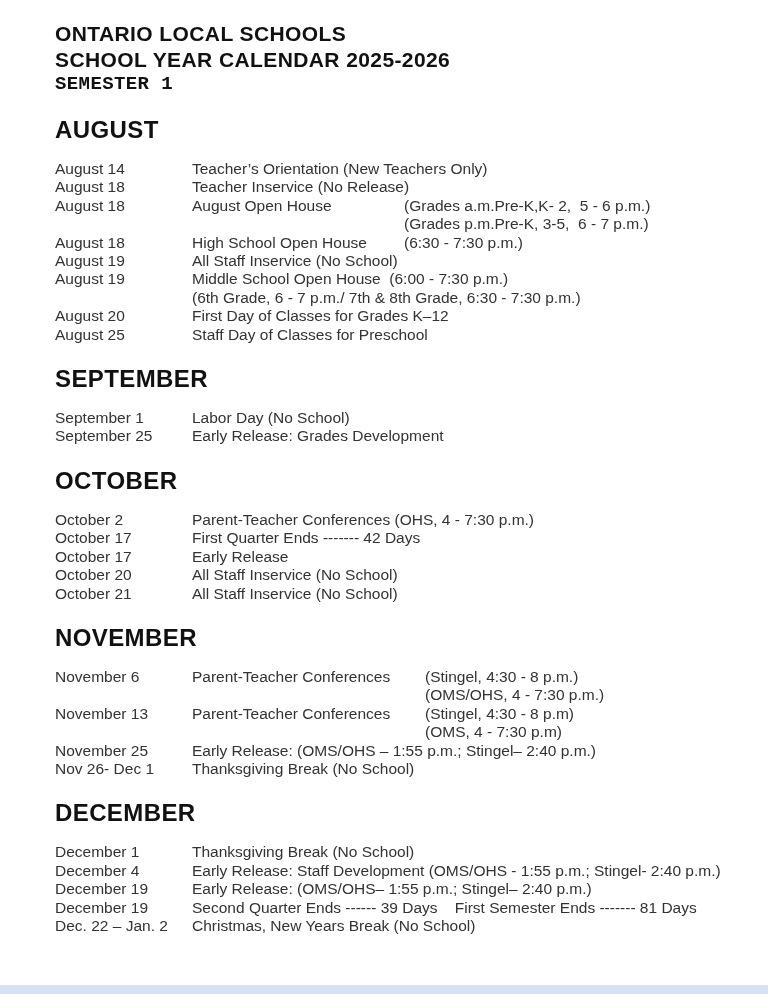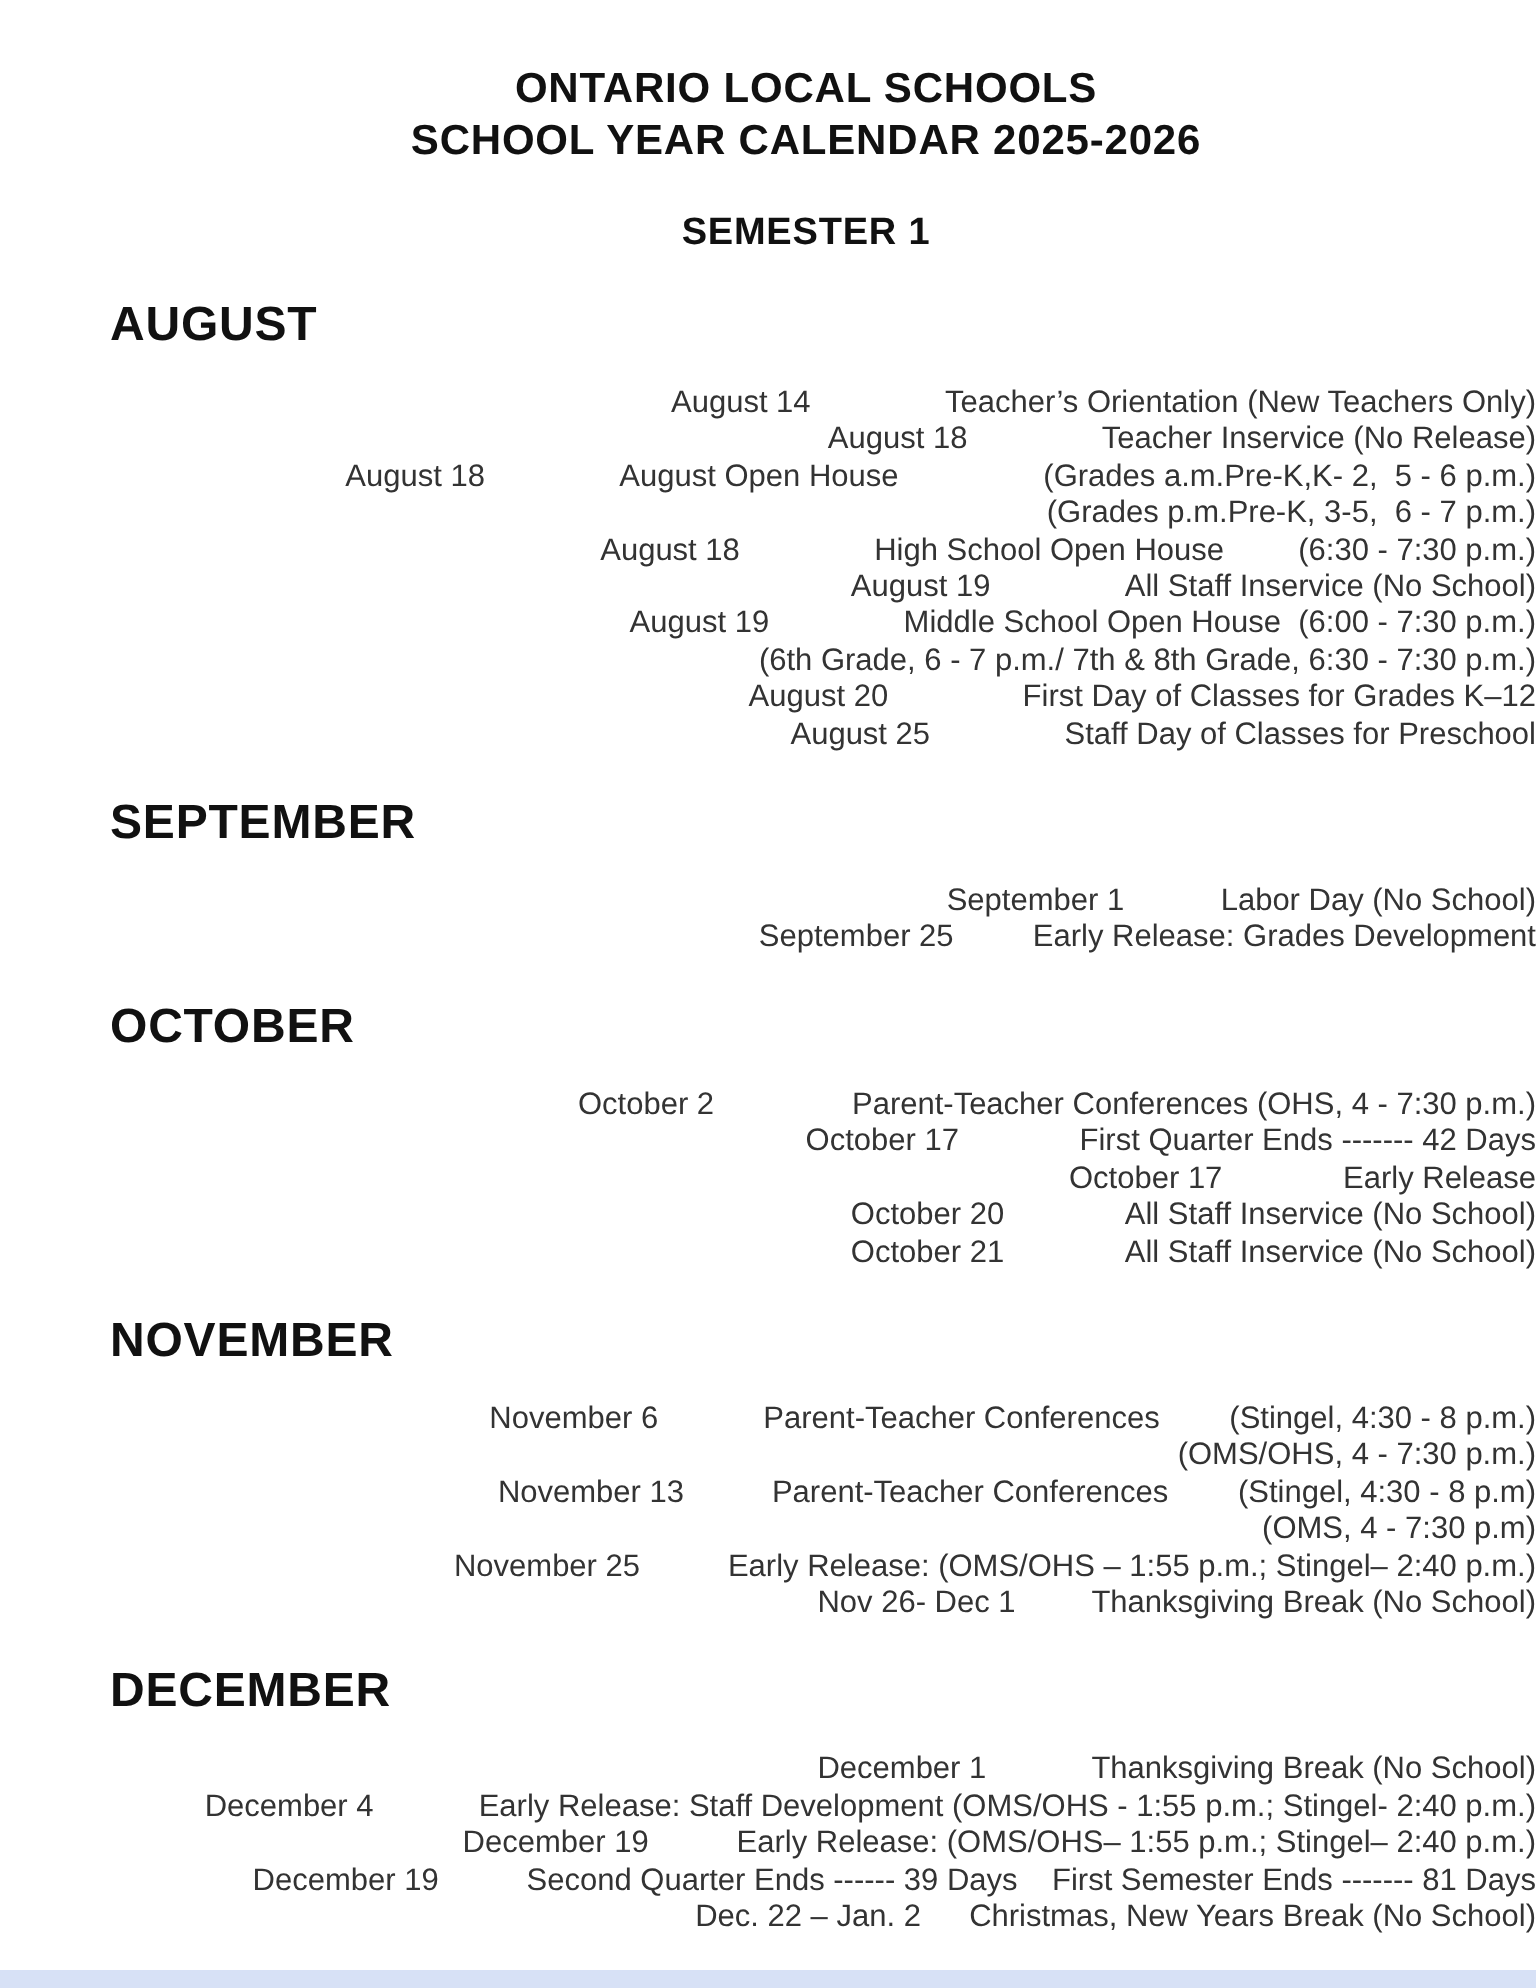--- a/index.html
+++ b/index.html
@@ -10,57 +10,55 @@
   .page {
     position: relative;
     width: 768px;
     height: 994px;
     background: #ffffff;
     overflow: hidden;
     font-family: "Liberation Sans", sans-serif;
     color: #333333;
   }
   .title-block {
-    padding-top: 32px;
+    padding-top: 21px;
     margin-left: 55px;
     width: 696px;
-    text-align: center;
   }
   .doc-title {
     font-size: 21px;
     font-weight: 700;
     line-height: 26px;
     color: #111111;
     letter-spacing: 0.4px;
   }
   .semester {
     font-size: 19px;
     font-weight: 700;
     color: #111111;
-    margin-top: 22px;
     letter-spacing: 0.4px;
+    font-family: Liberation Mono, monospace;
   }
   .months {
     margin-left: 55px;
     margin-top: 12px;
   }
   .month-header {
     font-size: 24px;
     font-weight: 700;
     color: #111111;
     letter-spacing: 0.4px;
     margin: 21px 0 16px 0;
   }
   .row {
     display: flex;
     font-size: 15.5px;
     line-height: 18.4px;
     color: #333333;
     white-space: pre; 
-    justify-content: flex-end;
   }
   .date {
     flex: 0 0 137px;
   }
   .event {
     flex: 0 0 auto;
   }
   
   .month-august .event.has-time   { width: 212px; }
   .month-november .event.has-time { width: 233px; }

